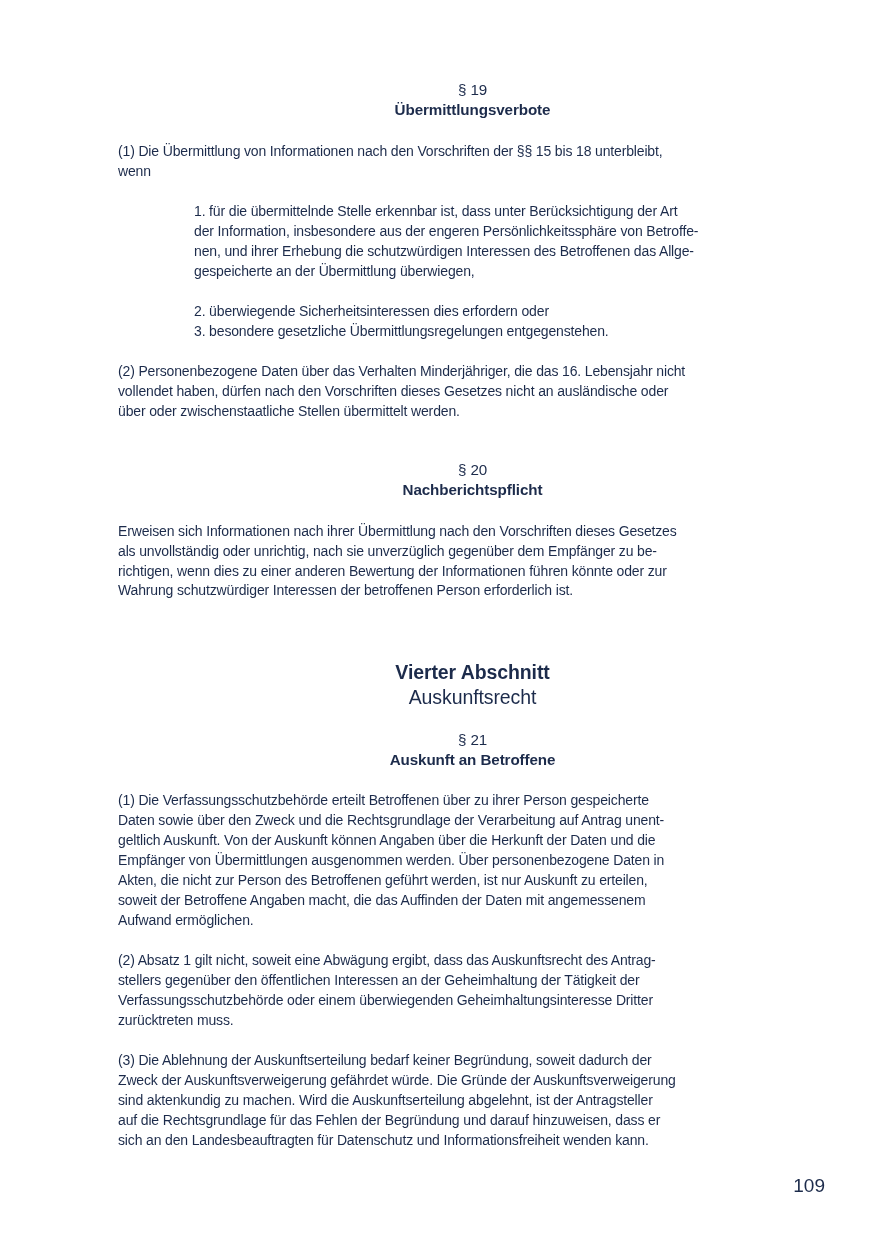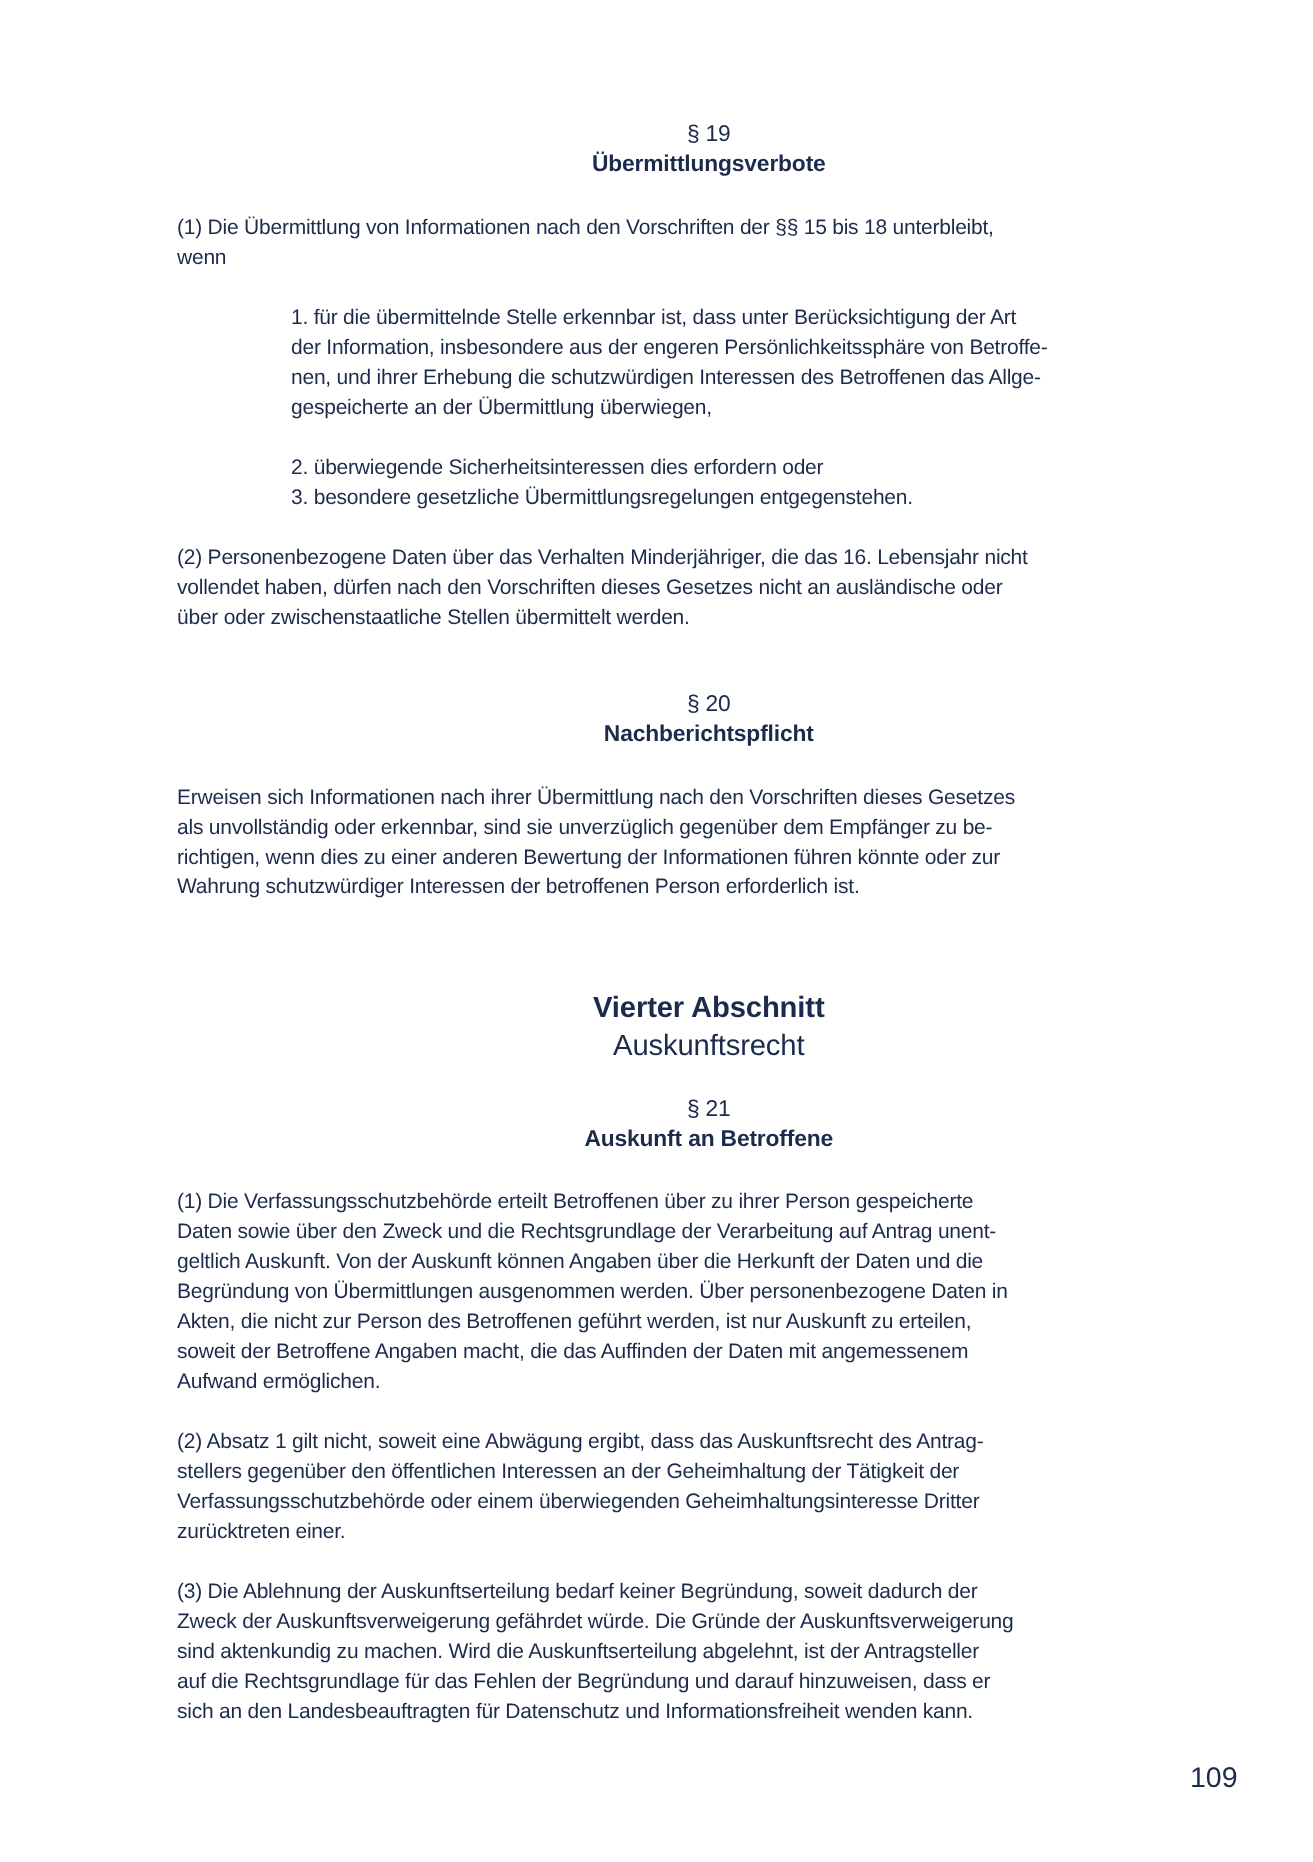--- a/index.html
+++ b/index.html
@@ -41,46 +41,46 @@
     <div class="line" style="left:83px; top:361px">(2) Personenbezogene Daten über das Verhalten Minderjähriger, die das 16. Lebensjahr nicht</div>
     <div class="line" style="left:83px; top:381px">vollendet haben, dürfen nach den Vorschriften dieses Gesetzes nicht an ausländische oder</div>
     <div class="line" style="left:83px; top:401px">über oder zwischenstaatliche Stellen übermittelt werden.</div>
   </div>
 
   <div class="line center para-num" style="top:460px">§ 20</div>
   <div class="line center head" style="top:480px">Nachberichtspflicht</div>
 
   <div>
     <div class="line" style="left:83px; top:521px">Erweisen sich Informationen nach ihrer Übermittlung nach den Vorschriften dieses Gesetzes</div>
-    <div class="line" style="left:83px; top:541px">als unvollständig oder erkennbar, sind sie unverzüglich gegenüber dem Empfänger zu be-</div>
+    <div class="line" style="left:83px; top:541px">als unvollständig oder unrichtig, nach sie unverzüglich gegenüber dem Empfänger zu be-</div>
     <div class="line" style="left:83px; top:561px">richtigen, wenn dies zu einer anderen Bewertung der Informationen führen könnte oder zur</div>
     <div class="line" style="left:83px; top:580px">Wahrung schutzwürdiger Interessen der betroffenen Person erforderlich ist.</div>
   </div>
 
   <div class="line center part part-title" style="top:660px">Vierter Abschnitt</div>
   <div class="line center part" style="top:685px">Auskunftsrecht</div>
 
   <div class="line center para-num" style="top:730px">§ 21</div>
   <div class="line center head" style="top:750px">Auskunft an Betroffene</div>
 
   <div>
     <div class="line" style="left:83px; top:790px">(1) Die Verfassungsschutzbehörde erteilt Betroffenen über zu ihrer Person gespeicherte</div>
     <div class="line" style="left:83px; top:810px">Daten sowie über den Zweck und die Rechtsgrundlage der Verarbeitung auf Antrag unent-</div>
     <div class="line" style="left:83px; top:830px">geltlich Auskunft. Von der Auskunft können Angaben über die Herkunft der Daten und die</div>
-    <div class="line" style="left:83px; top:850px">Begründung von Übermittlungen ausgenommen werden. Über personenbezogene Daten in</div>
+    <div class="line" style="left:83px; top:850px">Empfänger von Übermittlungen ausgenommen werden. Über personenbezogene Daten in</div>
     <div class="line" style="left:83px; top:870px">Akten, die nicht zur Person des Betroffenen geführt werden, ist nur Auskunft zu erteilen,</div>
     <div class="line" style="left:83px; top:890px">soweit der Betroffene Angaben macht, die das Auffinden der Daten mit angemessenem</div>
     <div class="line" style="left:83px; top:910px">Aufwand ermöglichen.</div>
   </div>
 
   <div>
     <div class="line" style="left:83px; top:950px">(2) Absatz 1 gilt nicht, soweit eine Abwägung ergibt, dass das Auskunftsrecht des Antrag-</div>
     <div class="line" style="left:83px; top:970px">stellers gegenüber den öffentlichen Interessen an der Geheimhaltung der Tätigkeit der</div>
     <div class="line" style="left:83px; top:990px">Verfassungsschutzbehörde oder einem überwiegenden Geheimhaltungsinteresse Dritter</div>
-    <div class="line" style="left:83px; top:1010px">zurücktreten einer.</div>
+    <div class="line" style="left:83px; top:1010px">zurücktreten muss.</div>
   </div>
 
   <div>
     <div class="line" style="left:83px; top:1050px">(3) Die Ablehnung der Auskunftserteilung bedarf keiner Begründung, soweit dadurch der</div>
     <div class="line" style="left:83px; top:1070px">Zweck der Auskunftsverweigerung gefährdet würde. Die Gründe der Auskunftsverweigerung</div>
     <div class="line" style="left:83px; top:1090px">sind aktenkundig zu machen. Wird die Auskunftserteilung abgelehnt, ist der Antragsteller</div>
     <div class="line" style="left:83px; top:1110px">auf die Rechtsgrundlage für das Fehlen der Begründung und darauf hinzuweisen, dass er</div>
     <div class="line" style="left:83px; top:1130px">sich an den Landesbeauftragten für Datenschutz und Informationsfreiheit wenden kann.</div>
   </div>
 

